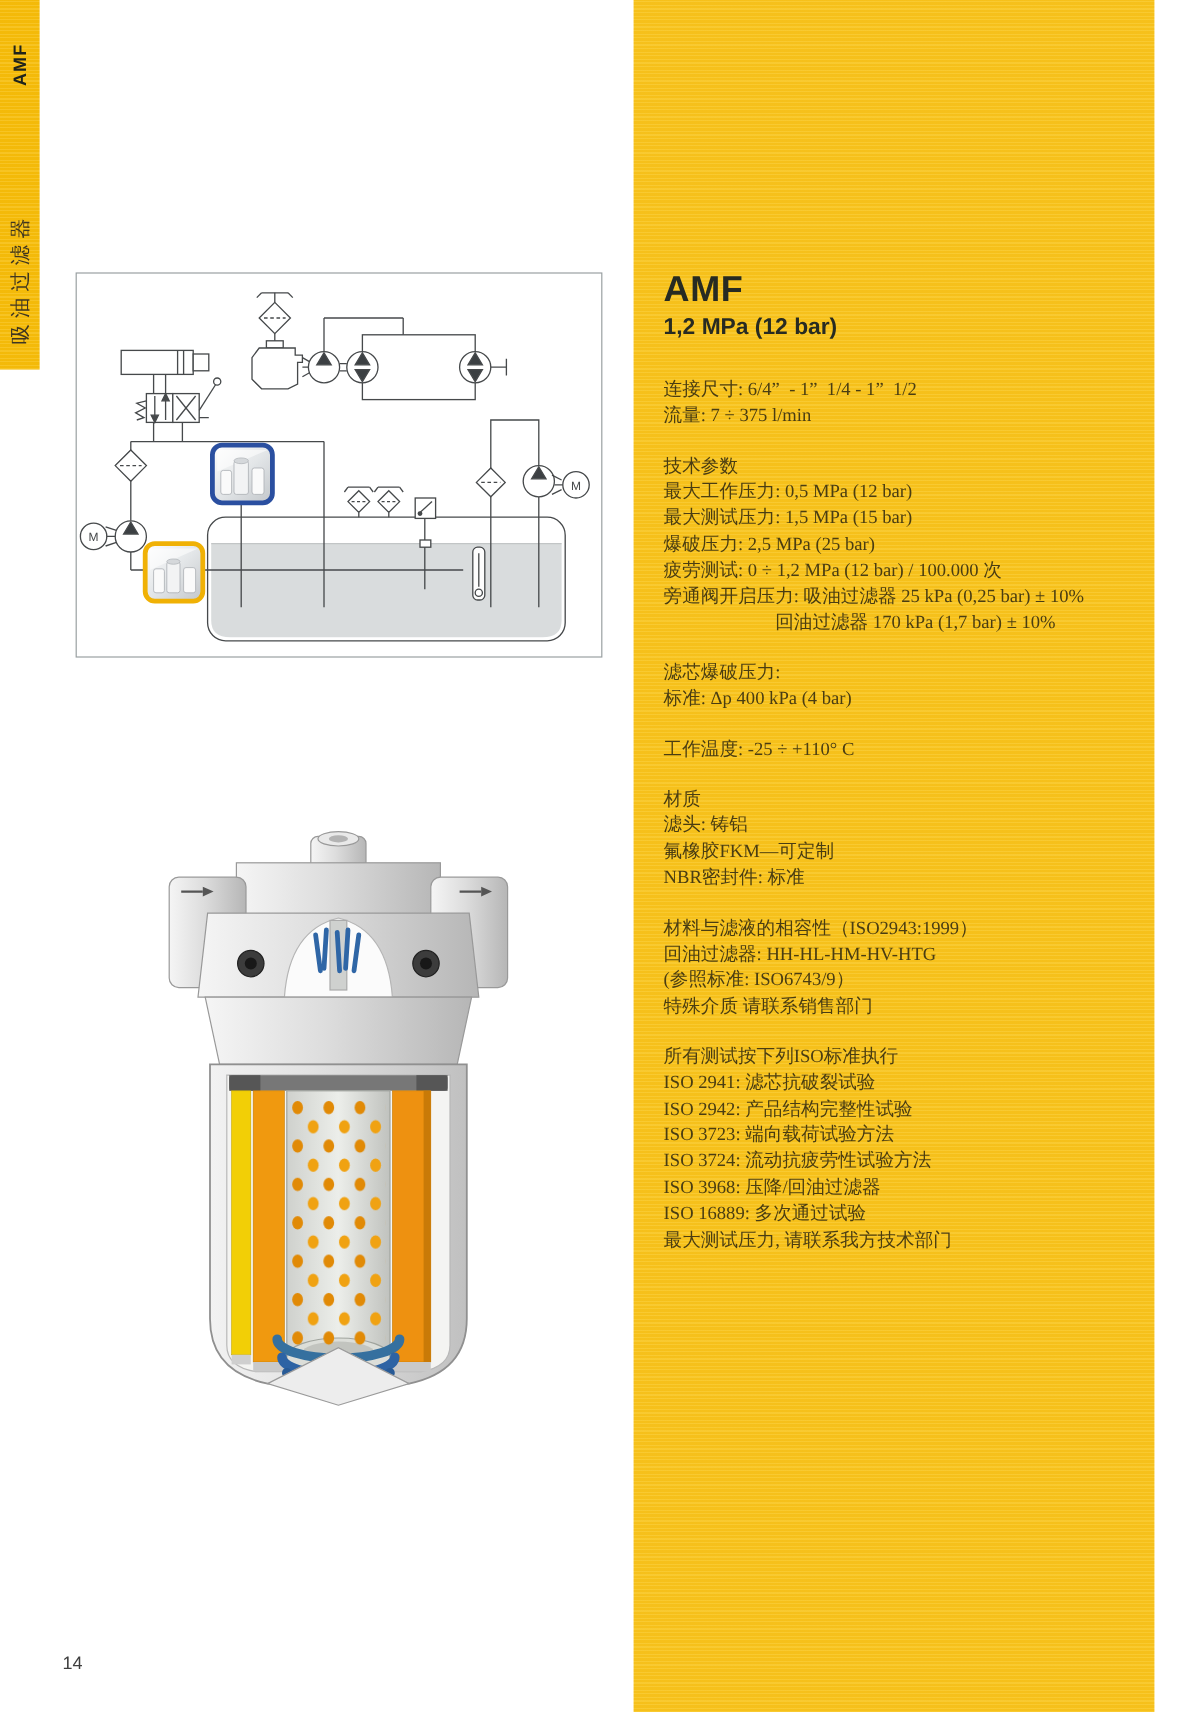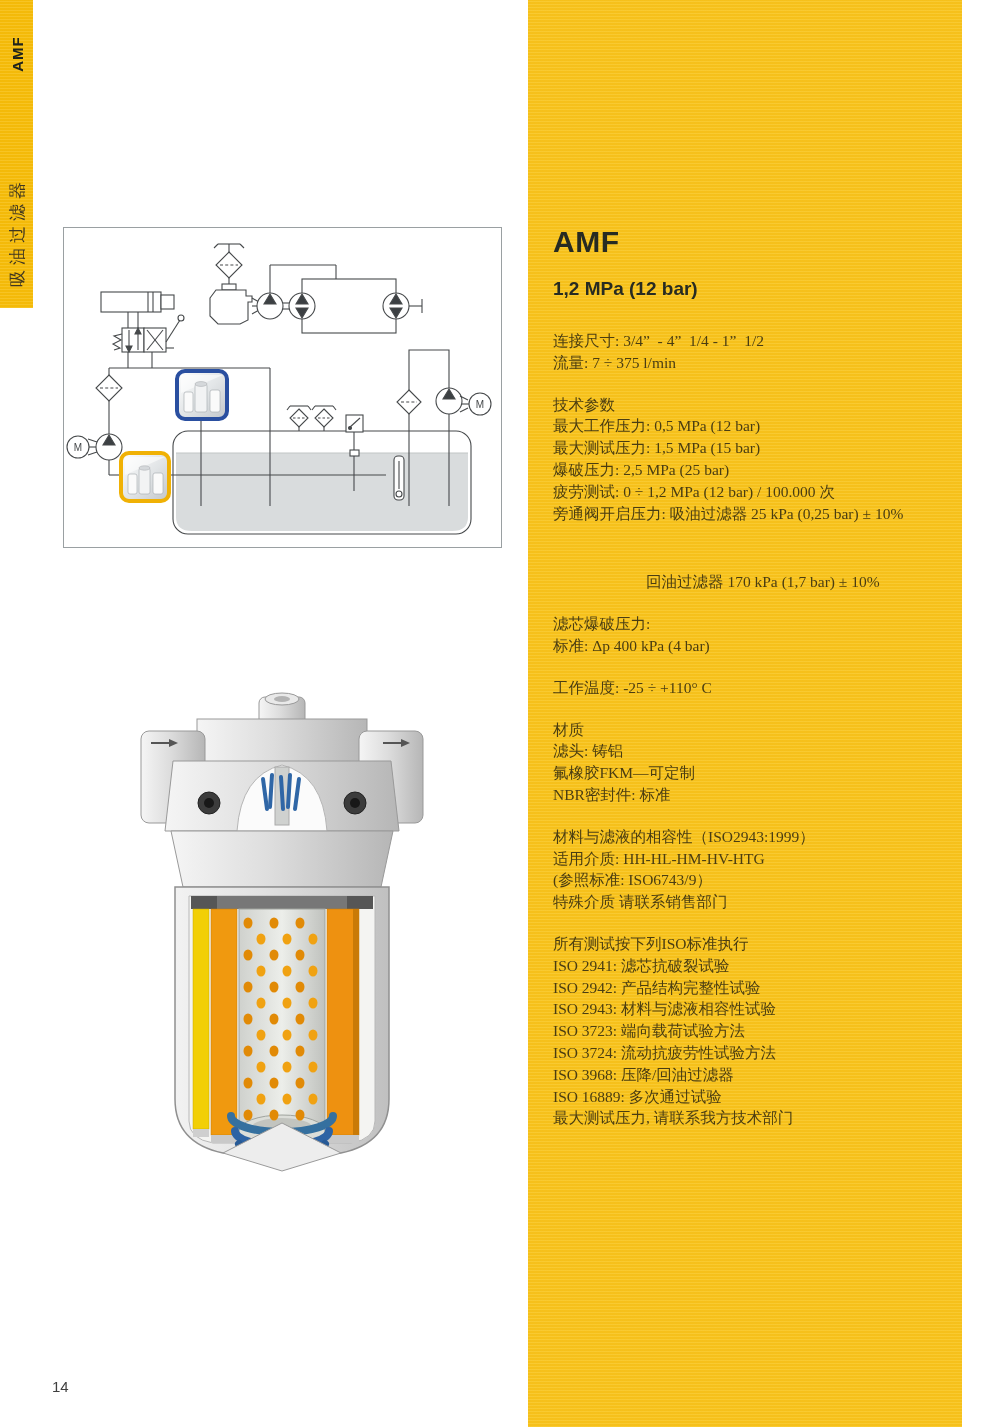--- a/index.html
+++ b/index.html
@@ -26,26 +26,26 @@
   .page-num{position:absolute;left:52px;top:1378px;font-family:"Liberation Sans",sans-serif;
             font-size:15px;color:#3f3f3f;}
 
   
   .panel{position:absolute;left:528px;top:0;width:434px;height:1427px;box-sizing:border-box;
          background:#f8c51f;
          background-image:repeating-linear-gradient(0deg,rgba(255,255,255,.08) 0 1px,rgba(233,164,0,.14) 1px 3px);
          padding:226px 14px 0 25px;color:#4a3d12;}
   .panel h1{margin:0;font-family:"Liberation Sans",sans-serif;font-weight:bold;
             font-size:30px;line-height:32px;color:#272b22;letter-spacing:.5px;}
-  .panel h2{margin:20px 0 0 0;font-family:"Liberation Sans",sans-serif;font-weight:bold;
+  .panel h2{margin:4px 0 0 0;font-family:"Liberation Sans",sans-serif;font-weight:bold;
             font-size:19px;line-height:22px;color:#272b22;}
   .block{margin-top:20px;}
   .block.first{margin-top:30px;}
   .ln{font-size:15.5px;line-height:21.8px;white-space:pre-wrap;}
-  .ln.indent{padding-left:93px;margin-top:47px;}
+  .ln.indent{padding-left:93px;}
 </style>
 </head>
 <body>
 
 <div class="page">
 
   <div class="strip">
     <div class="vt vt-amf">AMF</div>
     <div class="vt vt-cat">吸油过滤器</div>
   </div>
@@ -333,21 +333,21 @@
     </svg>
   </div>
 
   <div class="page-num">14</div>
 
   <div class="panel">
     <h1>AMF</h1>
     <h2>1,2 MPa (12 bar)</h2>
 
     <div class="block first">
-      <div class="ln">连接尺寸: 3/4”  - 4”  1/4 - 1”  1/2</div>
+      <div class="ln">连接尺寸: 6/4”  - 1”  1/4 - 1”  1/2</div>
       <div class="ln">流量: 7 ÷ 375 l/min</div>
     </div>
 
     <div class="block">
       <div class="ln">技术参数</div>
       <div class="ln">最大工作压力: 0,5 MPa (12 bar)</div>
       <div class="ln">最大测试压力: 1,5 MPa (15 bar)</div>
       <div class="ln">爆破压力: 2,5 MPa (25 bar)</div>
       <div class="ln">疲劳测试: 0 ÷ 1,2 MPa (12 bar) / 100.000 次</div>
       <div class="ln">旁通阀开启压力: 吸油过滤器 25 kPa (0,25 bar) ± 10%</div>
@@ -365,30 +365,29 @@
 
     <div class="block">
       <div class="ln">材质</div>
       <div class="ln">滤头: 铸铝</div>
       <div class="ln">氟橡胶FKM—可定制</div>
       <div class="ln">NBR密封件: 标准</div>
     </div>
 
     <div class="block">
       <div class="ln">材料与滤液的相容性（ISO2943:1999）</div>
-      <div class="ln">适用介质: HH-HL-HM-HV-HTG</div>
+      <div class="ln">回油过滤器: HH-HL-HM-HV-HTG</div>
       <div class="ln">(参照标准: ISO6743/9）</div>
       <div class="ln">特殊介质 请联系销售部门</div>
     </div>
 
     <div class="block">
       <div class="ln">所有测试按下列ISO标准执行</div>
       <div class="ln">ISO 2941: 滤芯抗破裂试验</div>
       <div class="ln">ISO 2942: 产品结构完整性试验</div>
-      <div class="ln">ISO 2943: 材料与滤液相容性试验</div>
       <div class="ln">ISO 3723: 端向载荷试验方法</div>
       <div class="ln">ISO 3724: 流动抗疲劳性试验方法</div>
       <div class="ln">ISO 3968: 压降/回油过滤器</div>
       <div class="ln">ISO 16889: 多次通过试验</div>
       <div class="ln">最大测试压力, 请联系我方技术部门</div>
     </div>
   </div>
 
 </div>
 

